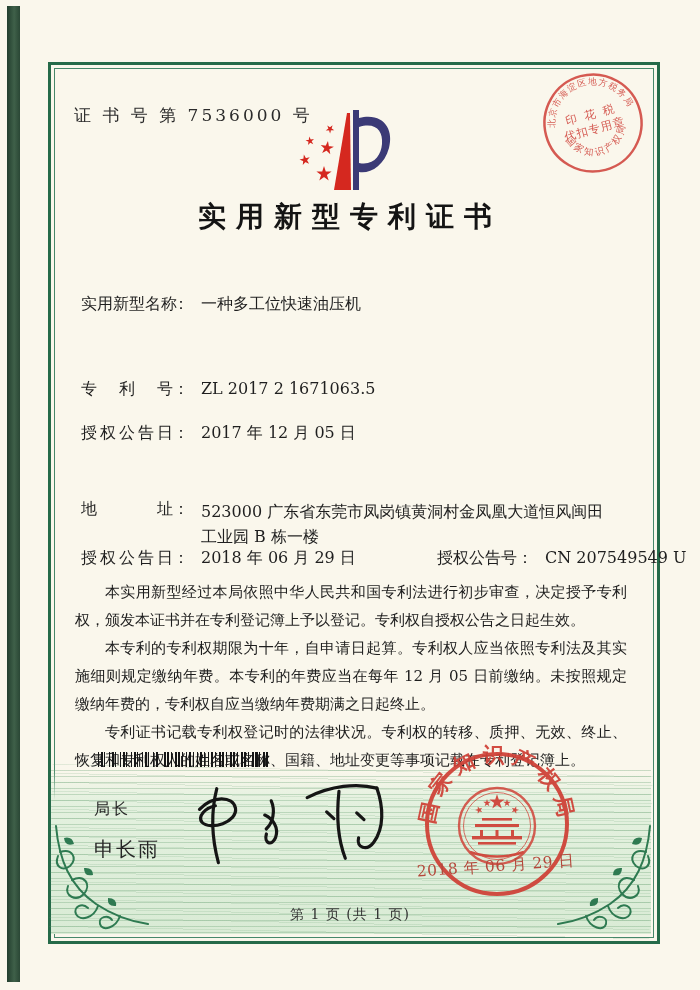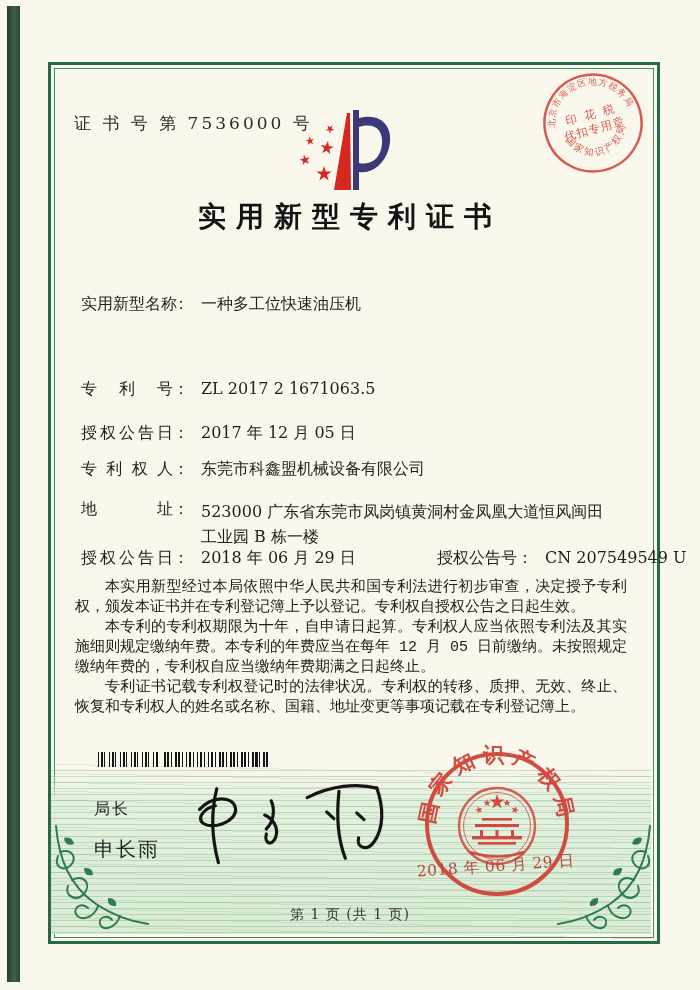--- a/index.html
+++ b/index.html
@@ -9,33 +9,33 @@
          background:linear-gradient(90deg,#223e2e,#3f6049 55%,#2a4735);}
   .frame{position:absolute;left:48px;top:62px;width:606px;height:876px;
          border:3px solid #256a49;}
   .frame-inner{position:absolute;inset:3px;border:1px solid #46886a;}
   .band{position:absolute;left:51px;top:770px;width:600px;height:164px;z-index:1;
         background:linear-gradient(180deg,rgba(227,240,222,0) 0px,#e4f1df 30px,#d9ebd5 100%);}
   .band-lines{position:absolute;inset:0;
         background:repeating-linear-gradient(180deg,rgba(110,165,120,0.35) 0 1px,rgba(0,0,0,0) 1px 6px);}
   .band-lines2{position:absolute;inset:0;transform:rotate(1.2deg);
         background:repeating-linear-gradient(180deg,rgba(110,165,120,0.18) 0 1px,rgba(0,0,0,0) 1px 9px);}
-  .cert-no{position:absolute;left:74px;top:104px;font-size:17px;letter-spacing:3px;color:#2b2b2b;margin-top:8px;}
+  .cert-no{position:absolute;left:74px;top:104px;font-size:17px;letter-spacing:3px;color:#2b2b2b;}
   .logo{position:absolute;left:288px;top:106px;z-index:2;}
   .title{position:absolute;left:0;right:0;top:198px;text-align:center;font-size:28px;
          font-weight:600;letter-spacing:10px;color:#141414;}
   .row{position:absolute;left:75px;font-size:16px;white-space:nowrap;z-index:3;}
   .lbl{display:inline-block;width:92px;text-align:justify;text-align-last:justify;margin-left:6px;}
   .val{margin-left:12px;}
   .addr-val{display:inline-block;margin-left:12px;width:446px;white-space:pre-line;
             line-height:25px;vertical-align:top;}
   .row-addr{white-space:normal;}
   .grant-no{position:absolute;left:362px;top:0;}
   .body-text{position:absolute;left:75px;top:578px;width:552px;z-index:3;}
-  .body-text p{margin:0;text-indent:2em;font-size:15px;line-height:20px;text-align:justify;color:#1d1d1d;font-family:Liberation Mono, monospace;}
+  .body-text p{margin:0;text-indent:2em;font-size:15px;line-height:28px;text-align:justify;color:#1d1d1d;}
   .barcode{position:absolute;left:98px;top:752px;width:170px;height:15px;z-index:3;
         background:repeating-linear-gradient(90deg,#151515 0 1.5px,rgba(0,0,0,0) 1.5px 3px,
         #151515 3px 5.5px,rgba(0,0,0,0) 5.5px 6.5px,#151515 6.5px 7.5px,rgba(0,0,0,0) 7.5px 11px);}
   .officer-title{position:absolute;left:94px;top:799px;font-size:16px;z-index:3;
         font-family:"DejaVu Sans", sans-serif;color:#262626;letter-spacing:2px;}
   .officer-name{position:absolute;left:94px;top:836px;font-size:20px;z-index:3;
         font-family:"DejaVu Sans", sans-serif;color:#262626;letter-spacing:2px;}
   .signature{position:absolute;left:180px;top:770px;z-index:3;}
   .seal{position:absolute;left:412px;top:742px;z-index:4;opacity:0.93;}
   .tax-stamp{position:absolute;left:538px;top:68px;z-index:4;opacity:0.9;}
@@ -127,23 +127,20 @@
   </svg>
 
   <div class="row" style="top:294px">
     <span class="lbl">实用新型名称</span><span>：</span><span class="val">一种多工位快速油压机</span>
   </div>
   <div class="row" style="top:379px">
     <span class="lbl">专利号</span><span>：</span><span class="val">ZL 2017 2 1671063.5</span>
   </div>
   <div class="row" style="top:423px">
     <span class="lbl">授权公告日</span><span>：</span><span class="val">2017 年 12 月 05 日</span>
-  </div>
-  <div class="row" style="top:459px">
-    <span class="lbl">专利权人</span><span>：</span><span class="val">东莞市科鑫盟机械设备有限公司</span>
   </div>
   <div class="row row-addr" style="top:499px">
     <span class="lbl">地址</span><span>：</span><span class="addr-val">523000 广东省东莞市凤岗镇黄洞村金凤凰大道恒风闽田
 工业园 B 栋一楼</span>
   </div>
   <div class="row" style="top:548px">
     <span class="lbl">授权公告日</span><span>：</span><span class="val">2018 年 06 月 29 日</span>
     <span class="grant-no">
       <span>授权公告号</span><span>：</span><span class="val">CN 207549549 U</span>
     </span>

